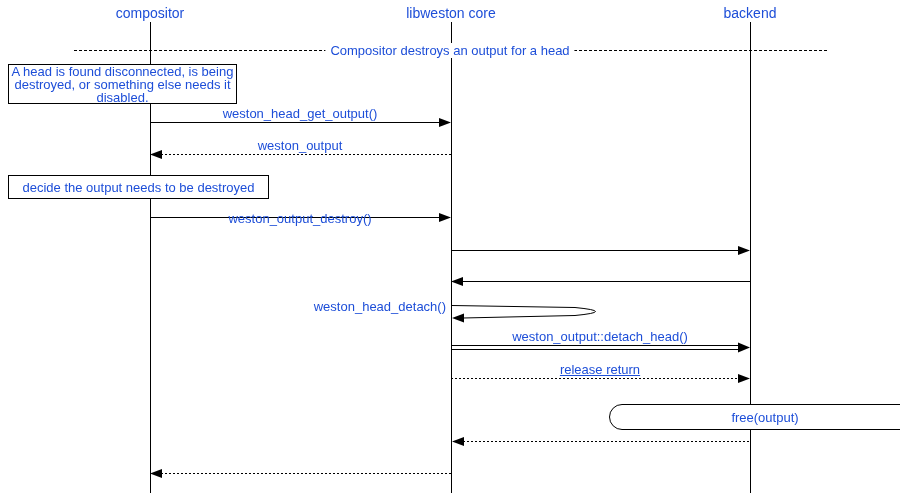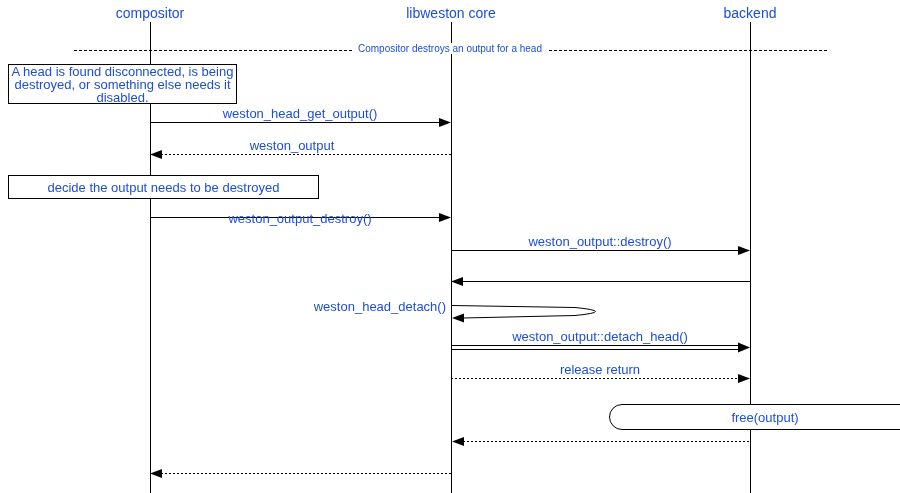--- a/index.html
+++ b/index.html
@@ -25,53 +25,53 @@
     white-space: nowrap;
   }
   .actor-label.a0 { left: 150px; }
   .actor-label.a1 { left: 451px; }
   .actor-label.a2 { left: 750px; }
   .divider-label {
     position: absolute;
     left: 450px;
     top: 43px;
     transform: translateX(-50%);
-    font-size: 10px;
+    font-size: 13px;
     background: #ffffff;
     padding: 0 5px;
     white-space: nowrap;
   }
   .msg-label {
     position: absolute;
     transform: translateX(-50%);
     font-size: 13px;
     white-space: nowrap;
   }
   .msg-label.m0 { left: 300px; top: 106px; }
-  .msg-label.m1 { left: 292px; top: 138px; }
+  .msg-label.m1 { left: 300px; top: 138px; }
   .msg-label.m2 { left: 300px; top: 201px; margin-top: 10px; }
   .msg-label.m3 { left: 600px; top: 234px; }
   .msg-label.m4 { left: 600px; top: 265px; }
   .msg-label.m5 { left: auto; right: 454px; top: 299px; transform: none; }
   .msg-label.m6 { left: 600px; top: 329px; }
-  .msg-label.m7 { left: 600px; top: 362px; }
+  .msg-label.m7 { left: 600px; top: 362px; text-decoration: underline; }
   .note-box {
     position: absolute;
     border: 1px solid #000000;
     background: #ffffff;
     box-sizing: border-box;
     display: flex;
     align-items: center;
     justify-content: center;
     text-align: center;
     font-size: 13px;
     line-height: 13px;
   }
   .note-box.n0 { left: 8px; top: 64px; width: 229px; height: 40px; }
-  .note-box.n1 { left: 8px; top: 175px; width: 311px; height: 24px; }
+  .note-box.n1 { left: 8px; top: 175px; width: 261px; height: 24px; }
   .note-box.n2 { left: 609px; top: 404px; width: 312px; height: 26px; border-radius: 13px; }
 </style>
 </head>
 <body>
 
 <div id="canvas">
 
   <svg class="lines" viewBox="0 0 900 493" xmlns="http://www.w3.org/2000/svg">
 
     <g>
@@ -146,18 +146,17 @@
 
   <div class="divider-label">Compositor destroys an output for a head</div>
 
   <div class="note-box n0">A head is found disconnected, is being destroyed, or something else needs it disabled.</div>
   <div class="note-box n1">decide the output needs to be destroyed</div>
   <div class="note-box n2">free(output)</div>
 
   <div class="msg-label m0">weston_head_get_output()</div>
   <div class="msg-label m1">weston_output</div>
   <div class="msg-label m2">weston_output_destroy()</div>
-  <div class="msg-label m3">weston_output::destroy()</div>
   <div class="msg-label m5">weston_head_detach()</div>
   <div class="msg-label m6">weston_output::detach_head()</div>
   <div class="msg-label m7">release return</div>
 
 </div>
 
 </body></html>

